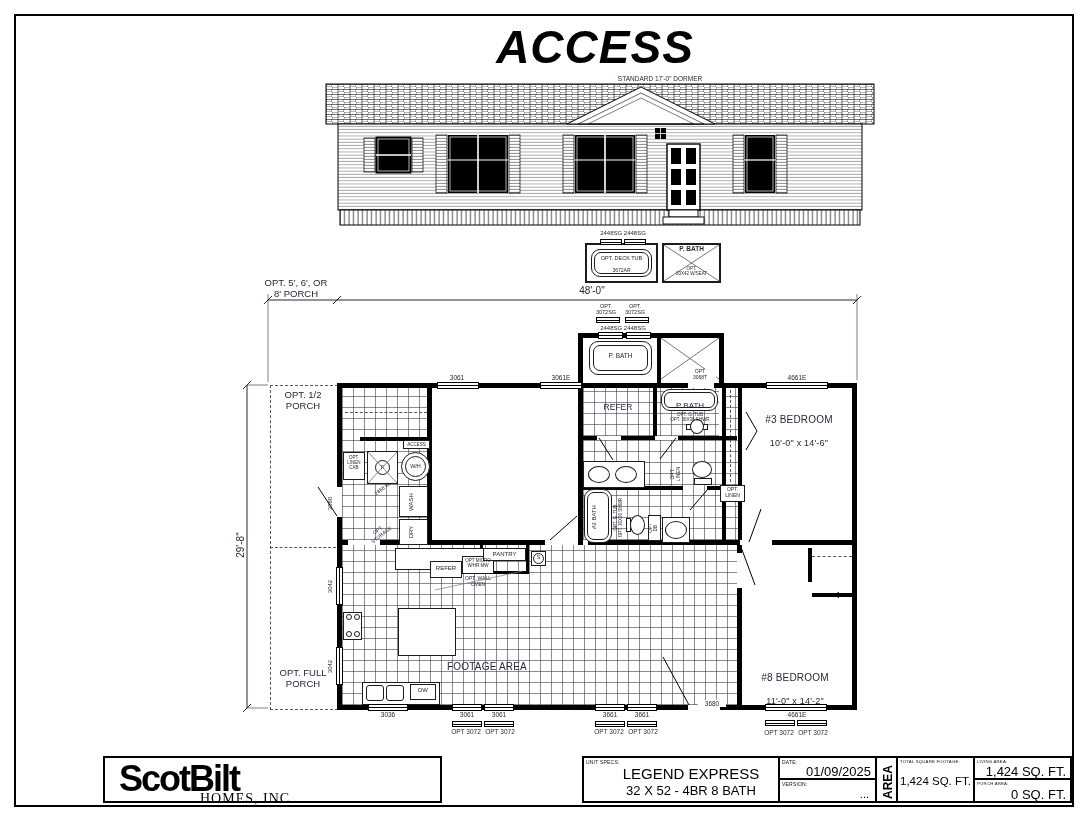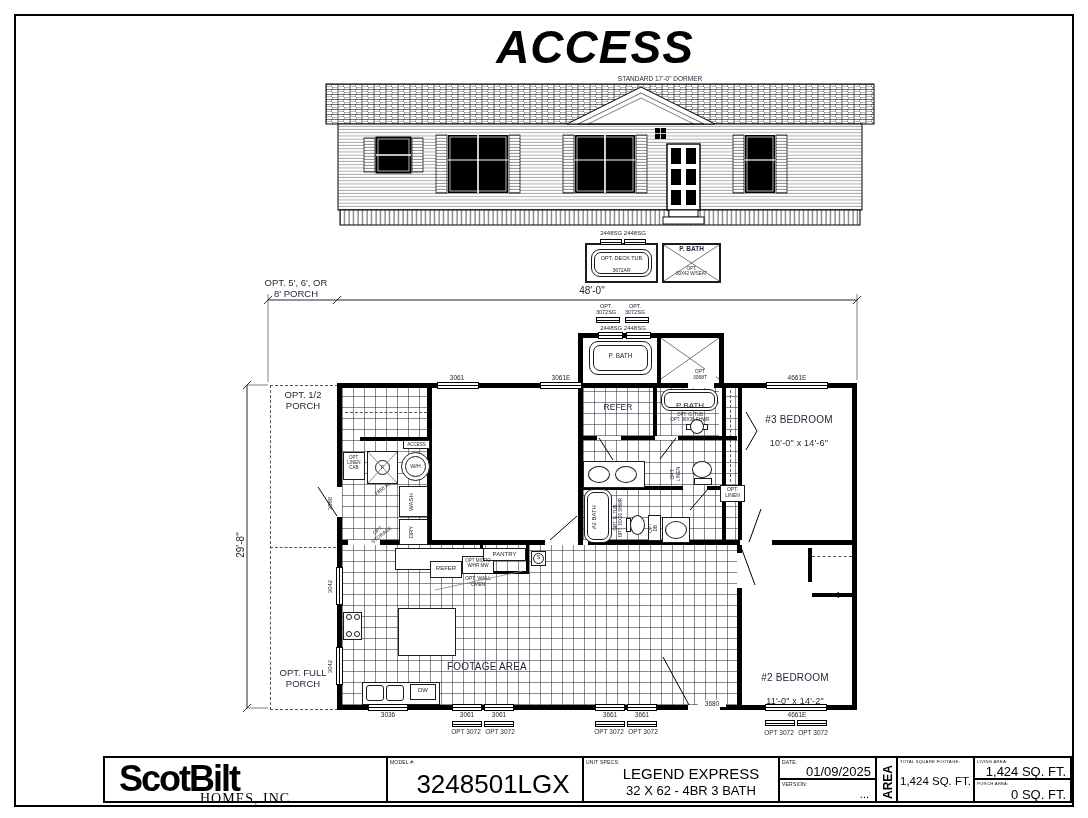--- a/index.html
+++ b/index.html
@@ -243,21 +243,21 @@
   <div class="lbl t65" style="left:796px;top:729px;width:34px">OPT 3072</div>
   <div class="lbl t6 rot" style="left:317px;top:499px;width:28px;height:9px">3080</div>
   <div class="lbl t6 rot" style="left:317px;top:582px;width:28px;height:9px">3042</div>
   <div class="lbl t6 rot" style="left:317px;top:662px;width:28px;height:9px">3042</div>
 
   <div class="lbl room" style="left:734px;top:402px;width:130px">
     <span>#3 BEDROOM</span><br>
     <span style="font-size:9px">10'-0" x 14'-6"</span>
   </div>
   <div class="lbl room" style="left:730px;top:660px;width:130px">
-    <span>#2 BEDROOM</span><br>
+    <span>#8 BEDROOM</span><br>
     <span style="font-size:9px">11'-0" x 14'-2"</span>
   </div>
   <div class="lbl room" style="left:427px;top:661px;width:120px">FOOTAGE AREA</div>
   <div class="lbl" style="left:586px;top:403px;width:64px;font-size:8.5px">REFER</div>
   <div class="lbl" style="left:658px;top:401px;width:64px;font-size:8px">P BATH</div>
   <div class="lbl t45" style="left:654px;top:412px;width:72px">OPT. G. TUB
 OPT. 36X36 SHWR</div>
 
   <div class="dashh" style="left:345px;top:412px;width:82px"></div>
   <div class="fix" style="left:343px;top:452px;width:22px;height:28px"></div>
@@ -370,28 +370,24 @@
     <line x1="852" y1="595" x2="832" y2="595" stroke="#000" stroke-width="1.2"></line>
     <polygon points="832,595 839,592 839,598" fill="#000"></polygon>
 
     <line x1="435" y1="590" x2="523" y2="571" stroke="#888" stroke-width="0.8"></line>
   </svg>
 
   <div class="tb" style="left:103px;top:756px;width:339px;height:47px">
     <div class="logo" style="position:absolute;left:14px;top:3px">ScotBilt</div>
     <div class="logosub" style="position:absolute;left:95px;top:33px">HOMES, INC.</div>
   </div>
-  <div class="tb" style="left:386px;top:756px;width:214px;height:47px">
-    <div class="cap">MODEL #:</div>
-    <div class="tbval" style="left:0;right:0;top:11px;font-size:26px;text-align:center">3248501LGX</div>
-  </div>
   <div class="tb" style="left:582px;top:756px;width:218px;height:47px">
     <div class="cap">UNIT SPECS:</div>
     <div class="tbval" style="left:0;right:0;top:7px;font-size:15px;text-align:center">LEGEND EXPRESS</div>
-    <div class="tbval" style="left:0;right:0;top:25px;font-size:13px;text-align:center">32 X 62 - 4BR 3 BATH</div>
+    <div class="tbval" style="left:0;right:0;top:25px;font-size:13px;text-align:center">32 X 52 - 4BR 8 BATH</div>
   </div>
   <div class="tb" style="left:778px;top:756px;width:99px;height:24px">
     <div class="cap">DATE:</div>
     <div class="tbval" style="right:4px;top:6px;font-size:13px">01/09/2025</div>
   </div>
   <div class="tb" style="left:778px;top:778px;width:99px;height:25px">
     <div class="cap">VERSION:</div>
     <div class="tbval" style="right:6px;top:8px;font-size:11px">...</div>
   </div>
   <div class="tb" style="left:875px;top:756px;width:23px;height:47px">

